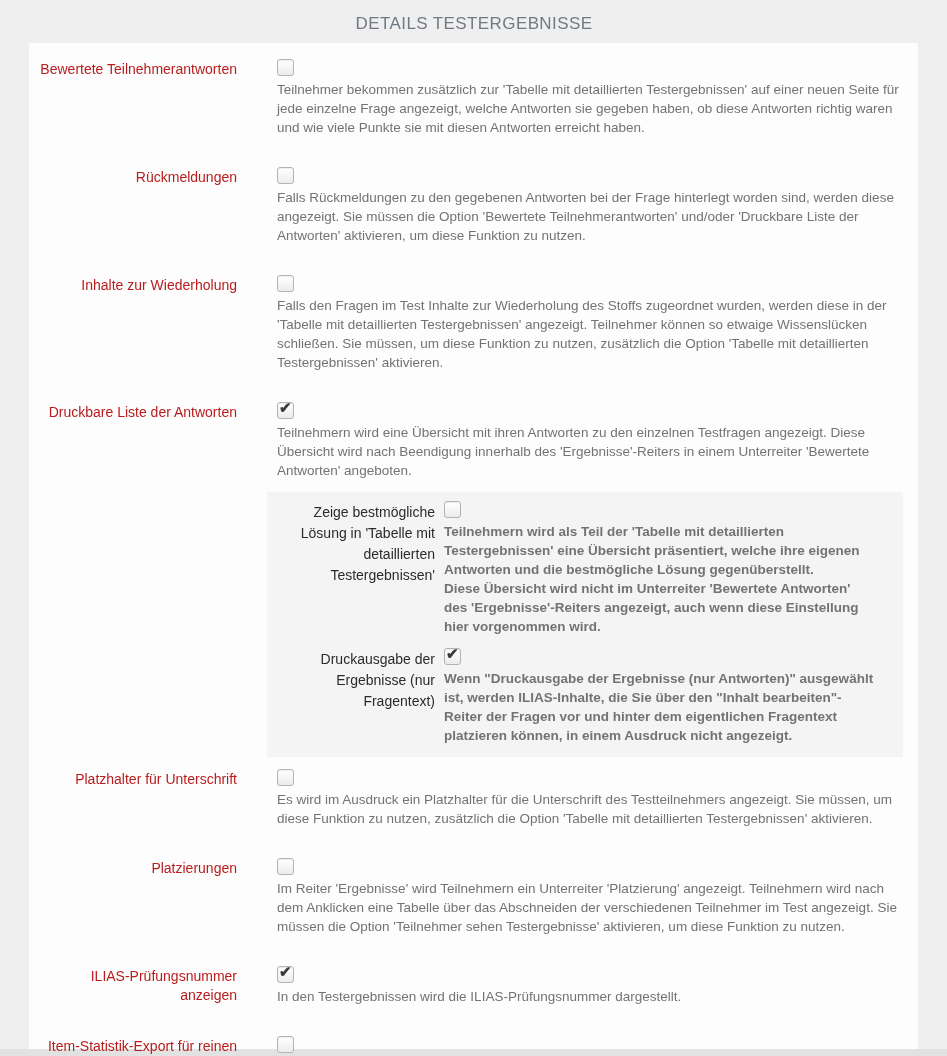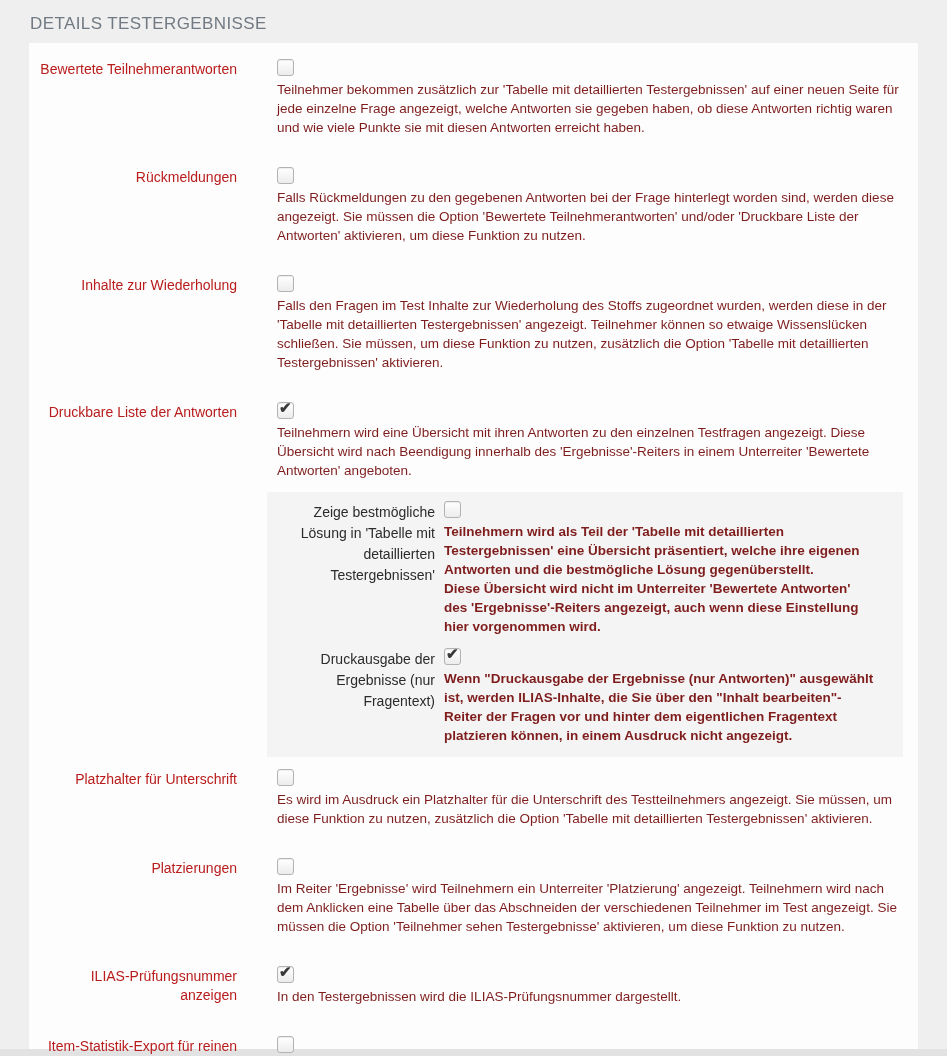--- a/index.html
+++ b/index.html
@@ -22,20 +22,21 @@
     height: 7px;
     background: #e2e2e2;
   }
   .page-title {
     font-size: 17px;
     letter-spacing: 0.4px;
     color: #717a83;
     padding: 14px 0 9px 1px;
     text-transform: uppercase;
     font-weight: 400;
+    text-align: center;
   }
   .panel {
     background: #fdfdfd;
     width: 889px;
     padding: 16px 10px 12px 10px;
   }
   .form-row {
     display: flex;
     margin-bottom: 30px;
   }
@@ -67,21 +68,21 @@
     position: absolute;
     top: -4px;
     left: 1px;
     font-size: 15px;
     font-weight: bold;
     color: #3a3a3a;
   }
   .desc {
     font-size: 13.5px;
     line-height: 19px;
-    color: #7f1d1d;
+    color: #737373;
     max-width: 640px;
   }
   .sub-panel {
     margin-left: 228px;
     margin-right: 5px;
     margin-top: -18px;
     margin-bottom: 12px;
     background: #f4f4f4;
     padding: 9px 13px 12px 13px;
   }

